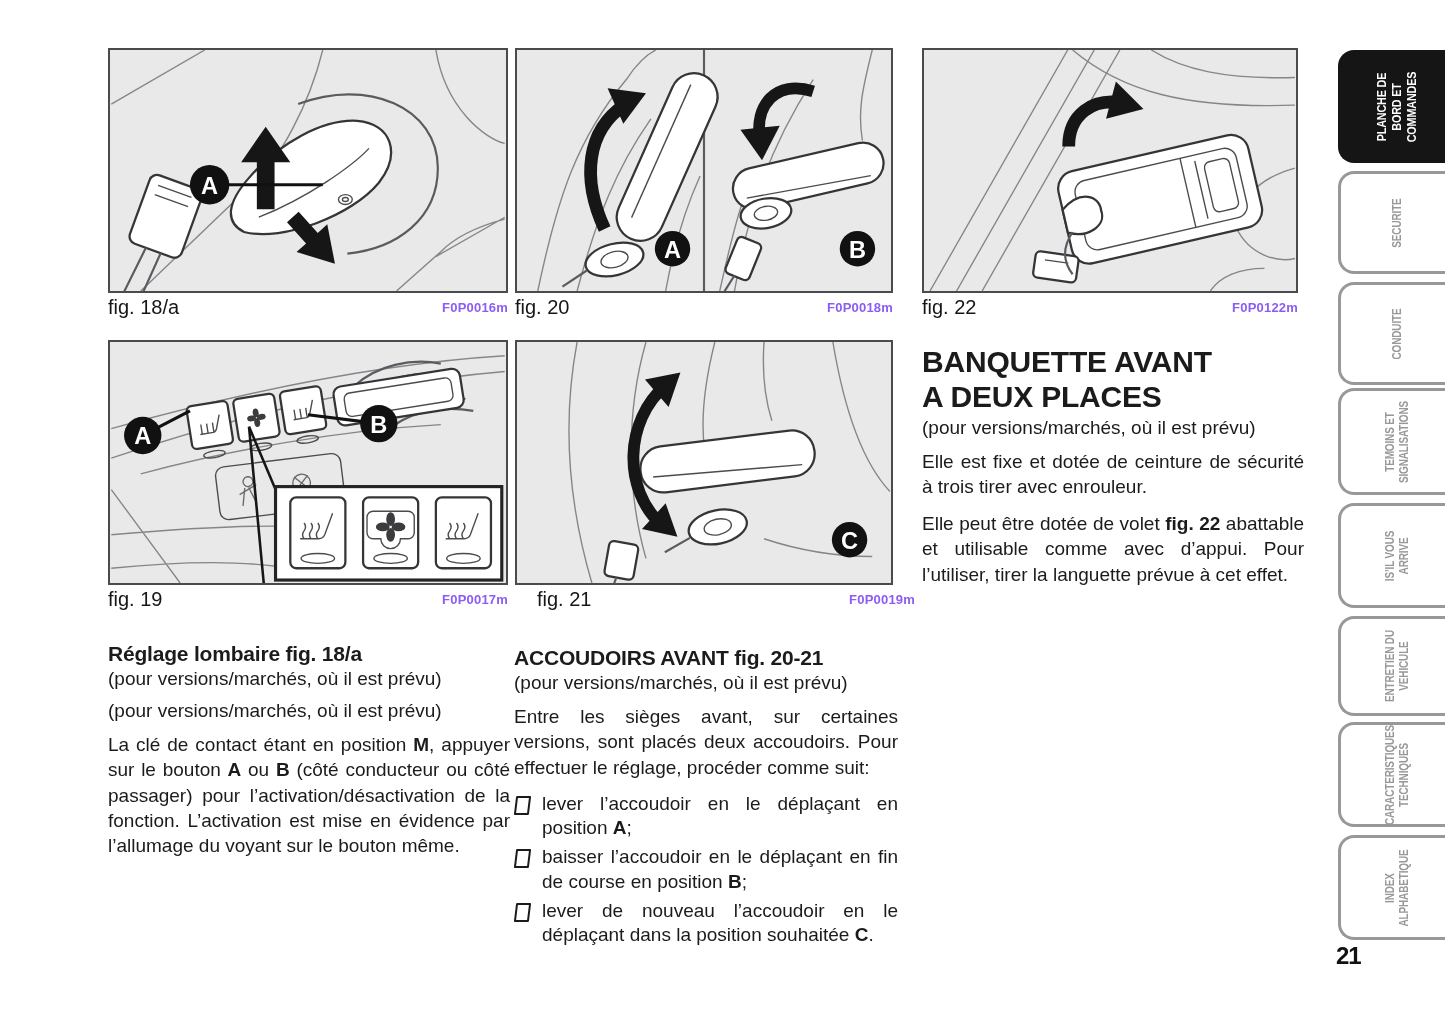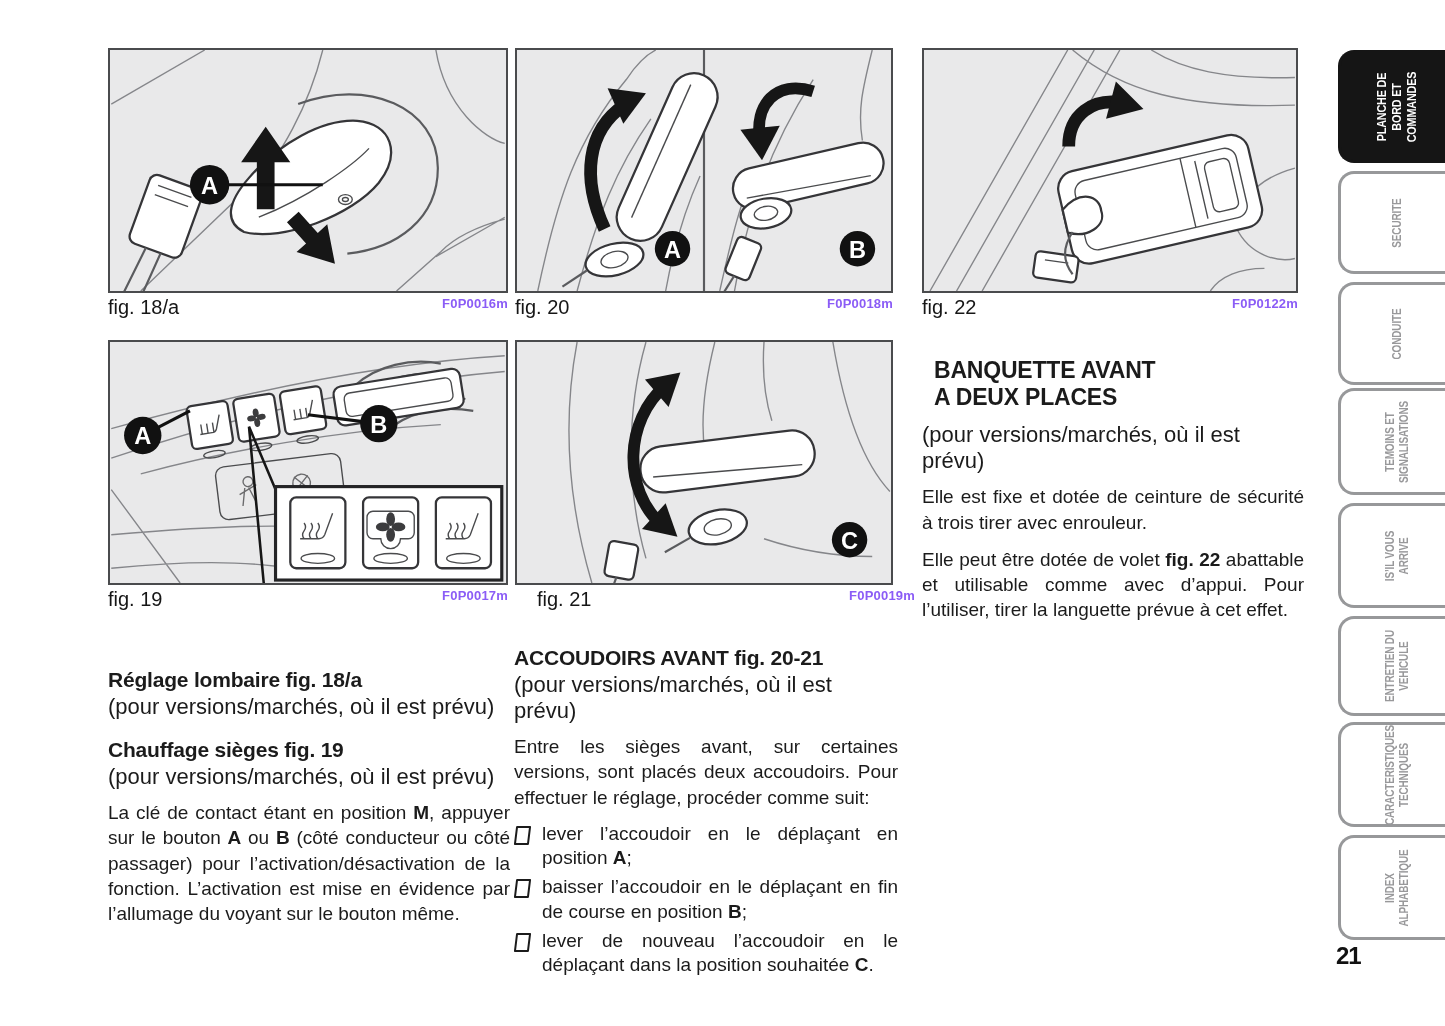--- a/index.html
+++ b/index.html
@@ -4,37 +4,37 @@
 <style>
   html,body{margin:0;padding:0;}
   body{
     position:relative;width:1445px;height:1026px;overflow:hidden;
     background:#ffffff;color:#1b1b1b;
     font-family:"Liberation Sans","DejaVu Sans",sans-serif;
   }
   
   .figbox{position:absolute;background:#e9e9ea;border:2.5px solid #4a4b4d;box-sizing:border-box;}
   .figbox svg{display:block;width:100%;height:100%;}
-  .figcap{position:absolute;display:flex;justify-content:space-between;align-items:flex-start;}
+  .figcap{position:absolute;display:flex;justify-content:space-between;align-items:center;}
   .figcap .cap{font-size:20px;color:#161616;}
   .figcap .code{font-size:13px;font-weight:bold;color:#8b5cf6;letter-spacing:.2px;}
   
   .thin{stroke:#85868a;stroke-width:1.4;fill:none;}
   .mid{stroke:#5a5b5e;stroke-width:2.2;fill:none;}
   .obj{stroke:#353538;stroke-width:2.3;fill:#ffffff;}
   .objthin{stroke:#4a4b4d;stroke-width:1.4;fill:none;}
   .blk{fill:#161616;stroke:none;}
   .badge{fill:#111111;}
   .badge-letter{fill:#ffffff;font-weight:bold;font-size:24px;font-family:"Liberation Sans","DejaVu Sans",sans-serif;}
   .callout-line{stroke:#111;stroke-width:3.2;}
   
   .col{position:absolute;}
-  .h-big{font-size:23px;font-weight:bold;line-height:1.16;white-space:pre-line;letter-spacing:-.2px;margin:12px;}
+  .h-big{font-size:30px;font-weight:bold;line-height:1.16;white-space:pre-line;letter-spacing:-.2px;margin:0;}
   .h-med{font-size:21px;font-weight:bold;margin:0;letter-spacing:-.2px;}
-  .sub{font-size:22px;margin:2px 0 10px 0;}
+  .sub{font-size:19px;margin:2px 0 10px 0;}
   p.body{font-size:19px;line-height:1.33;text-align:justify;margin:0 0 12px 0;}
   .gap-top{margin-top:15px;}
   .bullets{margin-top:12px;}
   .bullet{position:relative;padding-left:28px;font-size:19px;line-height:1.3;text-align:justify;margin:0 0 4px 0;}
   .bullet .sq{position:absolute;left:1px;top:4px;width:11px;height:15px;border:2.4px solid #1b1b1b;transform:skewX(-7deg);border-radius:1px;}
   b{font-weight:bold;}
   
   .tab{position:absolute;left:1338px;width:114px;box-sizing:border-box;background:#fff;
        border:3px solid #97989a;border-right:none;border-radius:16px 0 0 16px;overflow:hidden;}
   .tab.active{background:#151515;border-color:#151515;}
@@ -280,24 +280,23 @@
 </div>
 
 <div class="col" style="left:922px;top:345px;width:382px;">
   <h3 class="h-big">BANQUETTE AVANT
 A DEUX PLACES</h3>
   <div class="sub">(pour versions/marchés, où il est prévu)</div>
   <p class="body gap-top">Elle est fixe et dotée de ceinture de sécurité à trois tirer avec enrouleur.</p>
   <p class="body"><span>Elle peut être dotée de volet </span><b>fig. 22</b><span> abattable et utilisable comme avec d’appui. Pour l’utiliser, tirer la languette prévue à cet effet.</span></p>
 </div>
 
-<div class="col" style="left:108px;top:668px;width:402px;">
+<div class="col" style="left:108px;top:642px;width:402px;">
   <h4 class="h-med">Réglage lombaire fig. 18/a</h4>
   <div class="sub">(pour versions/marchés, où il est prévu)</div>
-  <h4 class="h-med" style="margin-top:18px;">Chauffage sièges fig. 19</h4>
   <div class="sub">(pour versions/marchés, où il est prévu)</div>
   <p class="body"><span>La clé de contact étant en position </span><b>M</b><span>, appuyer sur le bouton </span><b>A</b><span> ou </span><b>B</b><span> (côté conducteur ou côté passager) pour l’activation/désactivation de la fonction. L’activation est mise en évidence par l’allumage du voyant sur le bouton même.</span></p>
 </div>
 
 <div class="col" style="left:514px;top:646px;width:384px;">
   <h4 class="h-med">ACCOUDOIRS AVANT fig. 20-21</h4>
   <div class="sub">(pour versions/marchés, où il est prévu)</div>
   <p class="body gap-top">Entre les sièges avant, sur certaines versions, sont placés deux accoudoirs. Pour effectuer le réglage, procéder comme suit:</p>
   <div class="bullets">
     <div class="bullet">

